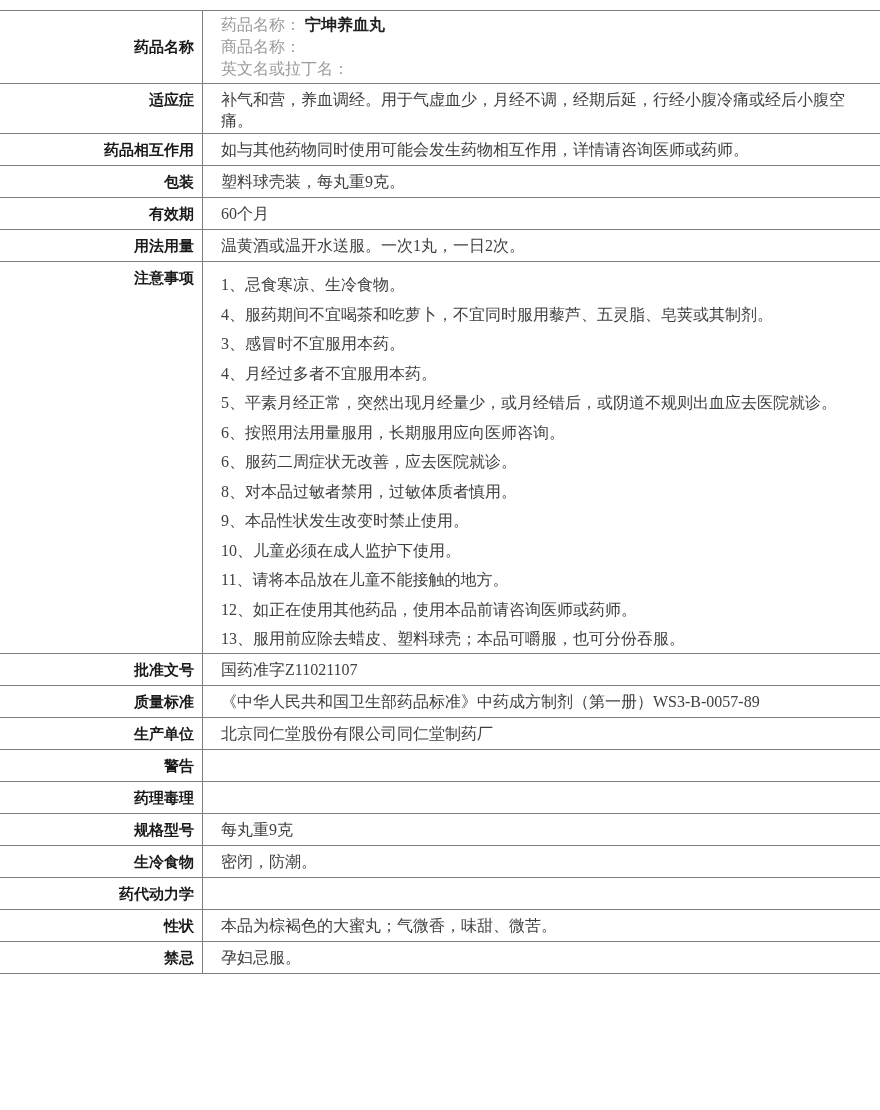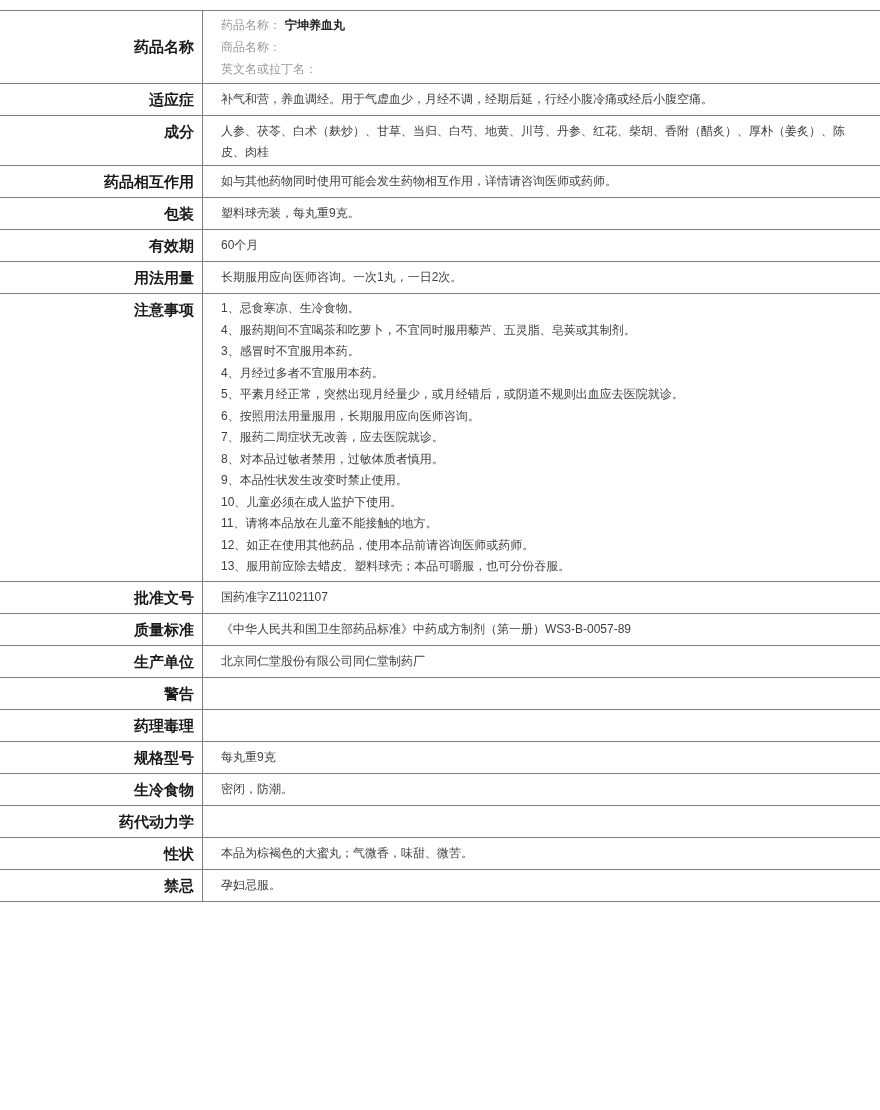--- a/index.html
+++ b/index.html
@@ -28,89 +28,86 @@
     font-weight: bold;
     font-size: 15px;
     color: #1a1a1a;
     padding: 6px 8px 5px 0;
     line-height: 20px;
     white-space: nowrap;
     margin-left: 29px;
   }
   td.lc.mid { vertical-align: middle; padding-top: 0; padding-bottom: 0; }
   td.vc {
-    font-size: 12px;
+    font-size: 16px;
     color: #404040;
     padding: 5px 12px 2px 18px;
     line-height: 21px;
+    font-family: Liberation Serif, serif;
   }
   
   td.vc.name-cell { padding-top: 3px; padding-bottom: 3px; line-height: 22px; }
   .name-line { line-height: 22px; }
   .key { color: #9a9a9a; }
   .drug-name { font-weight: bold; color: #222222; padding-left: 4px; }
   
   td.vc.notes-cell { padding-top: 4px; padding-bottom: 3px; }
-  .note-line { line-height: 21.5px; }
+  .note-line { line-height: 21.5px; margin-top: 8px; }
 </style>
 </head>
 <body>
 
 <table class="drug-table">
   <tbody>
       <tr>
     <td class="lc mid">药品名称</td>
     <td class="vc name-cell">
       <div class="name-line"><span class="key">药品名称：</span><span class="drug-name">宁坤养血丸</span></div>
       <div class="name-line"><span class="key">商品名称：</span><span></span></div>
       <div class="name-line"><span class="key">英文名或拉丁名：</span><span></span></div>
     </td>
   </tr>
 
   <tr>
     <td class="lc">适应症</td>
     <td class="vc">补气和营，养血调经。用于气虚血少，月经不调，经期后延，行经小腹冷痛或经后小腹空痛。</td>
   </tr>
 
-  <tr>
-    <td class="lc">成分</td>
-    <td class="vc">人参、茯苓、白术（麸炒）、甘草、当归、白芍、地黄、川芎、丹参、红花、柴胡、香附（醋炙）、厚朴（姜炙）、陈皮、肉桂</td>
-  </tr>
 
   <tr>
     <td class="lc">药品相互作用</td>
     <td class="vc">如与其他药物同时使用可能会发生药物相互作用，详情请咨询医师或药师。</td>
   </tr>
 
   <tr>
     <td class="lc">包装</td>
     <td class="vc">塑料球壳装，每丸重9克。</td>
   </tr>
 
 
   <tr>
     <td class="lc">有效期</td>
     <td class="vc">60个月</td>
   </tr>
 
   <tr>
     <td class="lc">用法用量</td>
-    <td class="vc">长期服用应向医师咨询。一次1丸，一日2次。</td>
+    <td class="vc">温黄酒或温开水送服。一次1丸，一日2次。</td>
   </tr>
 
   <tr>
     <td class="lc">注意事项</td>
     <td class="vc notes-cell">
       <div class="note-line">1、忌食寒凉、生冷食物。</div>
       <div class="note-line">4、服药期间不宜喝茶和吃萝卜，不宜同时服用藜芦、五灵脂、皂荚或其制剂。</div>
       <div class="note-line">3、感冒时不宜服用本药。</div>
       <div class="note-line">4、月经过多者不宜服用本药。</div>
       <div class="note-line">5、平素月经正常，突然出现月经量少，或月经错后，或阴道不规则出血应去医院就诊。</div>
       <div class="note-line">6、按照用法用量服用，长期服用应向医师咨询。</div>
-      <div class="note-line">7、服药二周症状无改善，应去医院就诊。</div>
+      <div class="note-line">6、服药二周症状无改善，应去医院就诊。</div>
       <div class="note-line">8、对本品过敏者禁用，过敏体质者慎用。</div>
       <div class="note-line">9、本品性状发生改变时禁止使用。</div>
       <div class="note-line">10、儿童必须在成人监护下使用。</div>
       <div class="note-line">11、请将本品放在儿童不能接触的地方。</div>
       <div class="note-line">12、如正在使用其他药品，使用本品前请咨询医师或药师。</div>
       <div class="note-line">13、服用前应除去蜡皮、塑料球壳；本品可嚼服，也可分份吞服。</div>
     </td>
   </tr>
 
   <tr>

